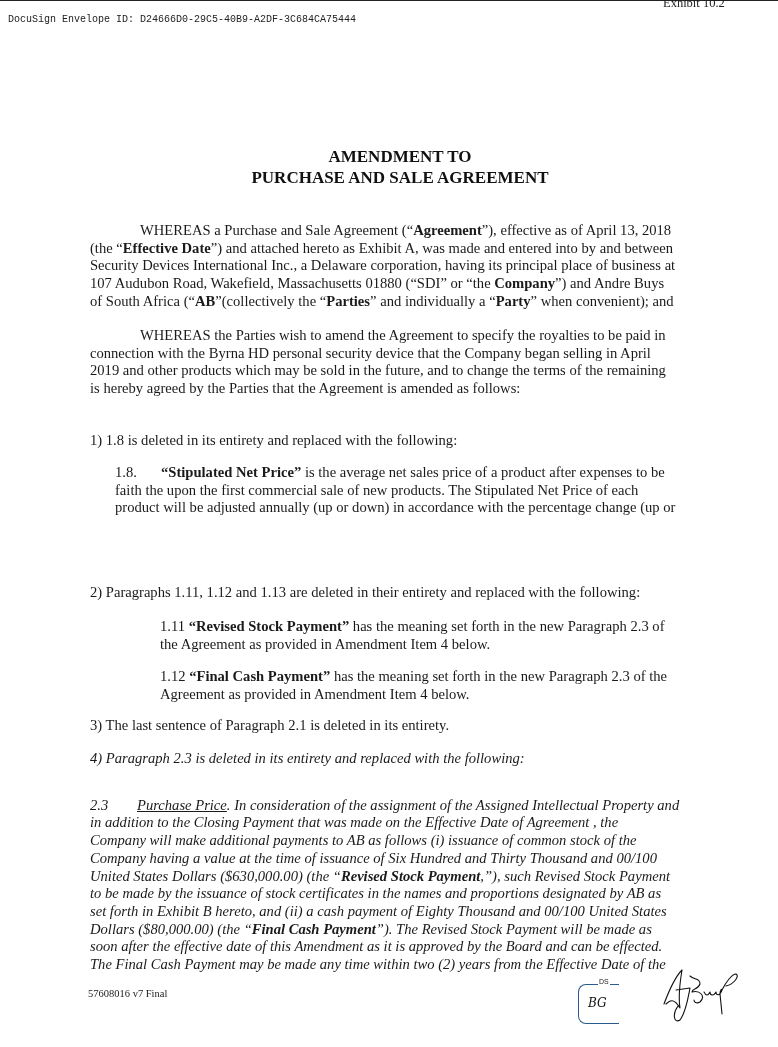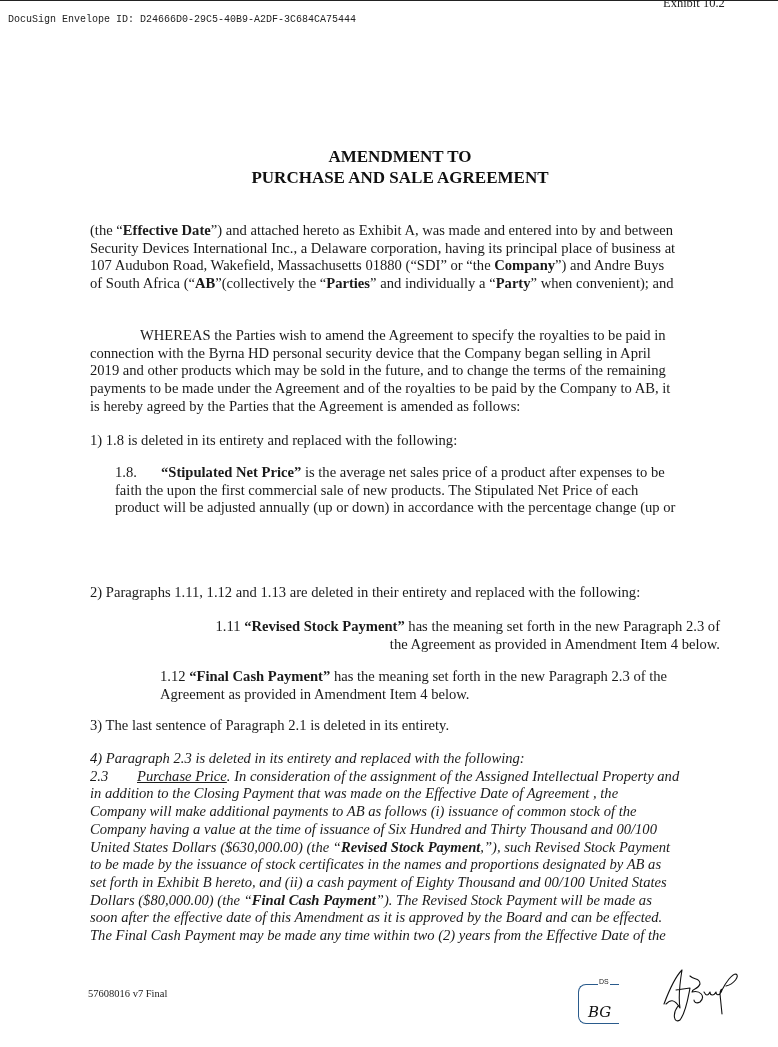--- a/index.html
+++ b/index.html
@@ -10,72 +10,72 @@
   .title { position: absolute; left: 0; width: 800px; text-align: center; font-weight: bold; font-size: 17px; line-height: 21px; top: 146px; color: #111; }
   .p { position: absolute; left: 90px; width: 625px; font-size: 14.6px; line-height: 17.7px; text-align: left; }
   .p b { font-weight: bold; }
   .indent { display: inline-block; width: 50px; }
   .u { text-decoration: underline; }
   .line { display: block; white-space: nowrap; }
   .footer-id { position: absolute; left: 88px; top: 988px; font-size: 10.5px; text-align: right; }
   .ds-box { position: absolute; left: 578px; top: 984px; width: 40px; height: 38px; border: 1.5px solid #2a5b8c; border-right: none; border-top-left-radius: 8px; border-bottom-left-radius: 8px; }
   .ds-box::before { content: ""; position: absolute; right: -2px; top: -1.5px; width: 0; }
   .ds-label { position: absolute; left: 598px; top: 978px; font-family: "Liberation Sans", sans-serif; font-size: 7px; color: #222; background: #fff; padding: 0 1px; }
-  .ds-initials { position: absolute; left: 588px; top: 996px; font-family: "DejaVu Serif", serif; font-style: italic; font-size: 15px; color: #111; margin-top: 7px; }
+  .ds-initials { position: absolute; left: 588px; top: 996px; font-family: "DejaVu Serif", serif; font-style: italic; font-size: 12px; color: #111; }
   .signature { position: absolute; left: 660px; top: 968px; }
 </style>
 </head>
 <body>
 
 <div class="top-rule"></div>
 <div class="exhibit">Exhibit 10.2</div>
 <div class="envelope">DocuSign Envelope ID: D24666D0-29C5-40B9-A2DF-3C684CA75444</div>
 
 <div class="title">
   <div>AMENDMENT TO</div>
   <div>PURCHASE AND SALE AGREEMENT</div>
 </div>
 
 <div class="p" style="top:222px;">
+  <span class="line"><span class="indent"></span><span>WHEREAS a Purchase and Sale Agreement (“</span><b>Agreement</b><span>”), effective as of April 13, 2018</span></span>
   <span class="line"><span>(the “</span><b>Effective Date</b><span>”) and attached hereto as Exhibit A, was made and entered into by and between</span></span>
   <span class="line"><span>Security Devices International Inc., a Delaware corporation, having its principal place of business at</span></span>
   <span class="line"><span>107 Audubon Road, Wakefield, Massachusetts 01880 (“SDI” or “the </span><b>Company</b><span>”) and Andre Buys</span></span>
   <span class="line"><span>of South Africa (“</span><b>AB</b><span>”(collectively the “</span><b>Parties</b><span>” and individually a “</span><b>Party</b><span>” when convenient); and</span></span>
 </div>
 
 <div class="p" style="top:327px;">
   <span class="line"><span class="indent"></span><span>WHEREAS the Parties wish to amend the Agreement to specify the royalties to be paid in</span></span>
   <span class="line">connection with the Byrna HD personal security device that the Company began selling in April</span>
   <span class="line">2019 and other products which may be sold in the future, and to change the terms of the remaining</span>
-  <span class="line">payments to be made under the Agreement and of the royalties to be paid by the Company to AB, it</span>
   <span class="line">is hereby agreed by the Parties that the Agreement is amended as follows:</span>
 </div>
 
 <div class="p" style="top:432px; left:90px;">1)  1.8 is deleted in its entirety and replaced with the following:</div>
 <div class="p" style="top:464px; left:115px; width:600px;">
   <span class="line"><span style="display:inline-block;width:46px;">1.8.</span><b>“Stipulated Net Price”</b><span> is the average net sales price of a product after expenses to be</span></span>
   <span class="line">faith the upon the first commercial sale of new products. The Stipulated Net Price of each</span>
   <span class="line">product will be adjusted annually (up or down) in accordance with the percentage change (up or</span>
 </div>
 
 <div class="p" style="top:584px;">2)  Paragraphs 1.11, 1.12  and 1.13 are deleted in their entirety and replaced with the following:</div>
-<div class="p" style="top:618px; left:160px; width:560px;text-align:right;">
+<div class="p" style="top:618px; left:160px; width:560px;">
   <span class="line"><span>1.11 </span><b>“Revised Stock Payment”</b><span> has the meaning set forth in the new Paragraph 2.3 of</span></span>
   <span class="line">the Agreement as provided in Amendment Item 4 below.</span>
 </div>
 <div class="p" style="top:668px; left:160px; width:560px;">
   <span class="line"><span>1.12 </span><b>“Final Cash Payment”</b><span> has the meaning set forth in the new Paragraph 2.3 of the</span></span>
   <span class="line">Agreement as provided in Amendment Item 4 below.</span>
 </div>
 
 <div class="p" style="top:717px;">3)  The last sentence of Paragraph 2.1 is deleted in its entirety.</div>
 
 <div class="p" style="top:750px;font-style:italic;">
   <span class="line">4)  Paragraph 2.3 is deleted in its entirety and replaced with the following:</span>
-  <span class="line"><span style="display:inline-block;width:47px;">2.3</span><span class="u">Purchase Price</span><span>.  In consideration of the assignment of the Assigned Intellectual Property and</span></span>
+  <span class="line"><span style="display:inline-block;width:47px;margin-top:29px;">2.3</span><span class="u">Purchase Price</span><span>.  In consideration of the assignment of the Assigned Intellectual Property and</span></span>
   <span class="line">in addition to the Closing Payment that was made on the Effective Date of Agreement , the</span>
   <span class="line">Company will make additional payments to AB as follows (i) issuance of common stock of the</span>
   <span class="line">Company having a value at the time of issuance of Six Hundred and Thirty Thousand and 00/100</span>
   <span class="line"><span>United States Dollars ($630,000.00) (the “</span><b>Revised Stock Payment</b><span>,”), such Revised Stock Payment</span></span>
   <span class="line">to be made by the issuance of stock certificates in the names and proportions designated by AB as</span>
   <span class="line">set forth in Exhibit B hereto, and (ii) a cash payment of Eighty Thousand and 00/100 United States</span>
   <span class="line"><span>Dollars ($80,000.00) (the “</span><b>Final Cash Payment</b><span>”).  The Revised Stock Payment will be made as</span></span>
   <span class="line">soon after the effective date of this Amendment as it is approved by the Board and can be effected.</span>
   <span class="line">The Final Cash Payment may be made any time within two (2) years from the Effective Date of the</span>
 </div>

